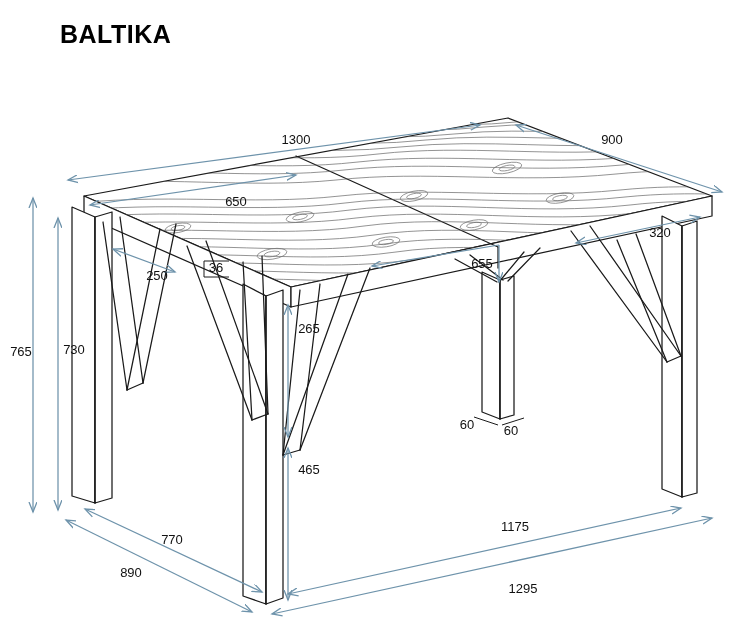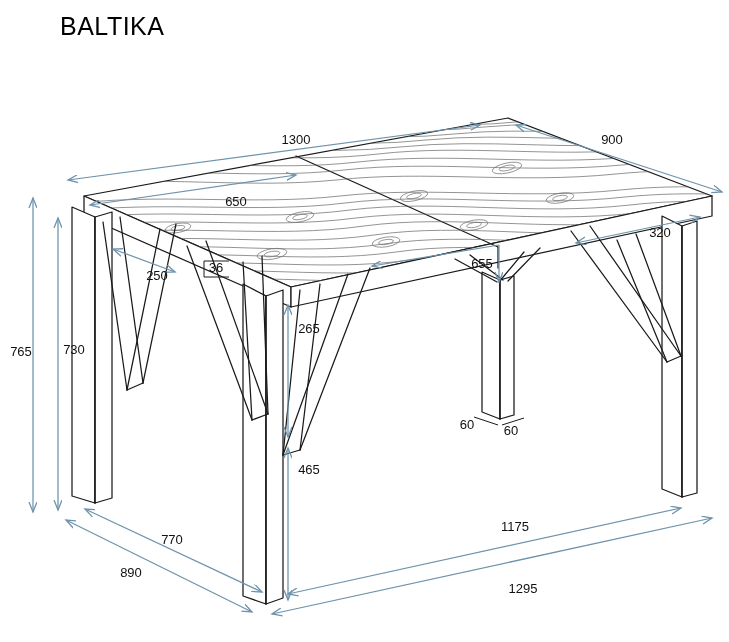--- a/index.html
+++ b/index.html
@@ -13,23 +13,23 @@
   #page {
     position: relative;
     width: 729px;
     height: 642px;
     background: #ffffff;
     overflow: hidden;
   }
   #title {
     position: absolute;
     left: 60px;
-    top: 12px;
+    top: 20px;
     font-size: 25px;
-    font-weight: 400;
+    font-weight: 700;
     letter-spacing: 0.5px;
     color: #000000;
     font-family: "Liberation Sans", sans-serif;
     white-space: nowrap;
   }
   svg#drawing {
     position: absolute;
     left: 0;
     top: 0;
     width: 729px;

